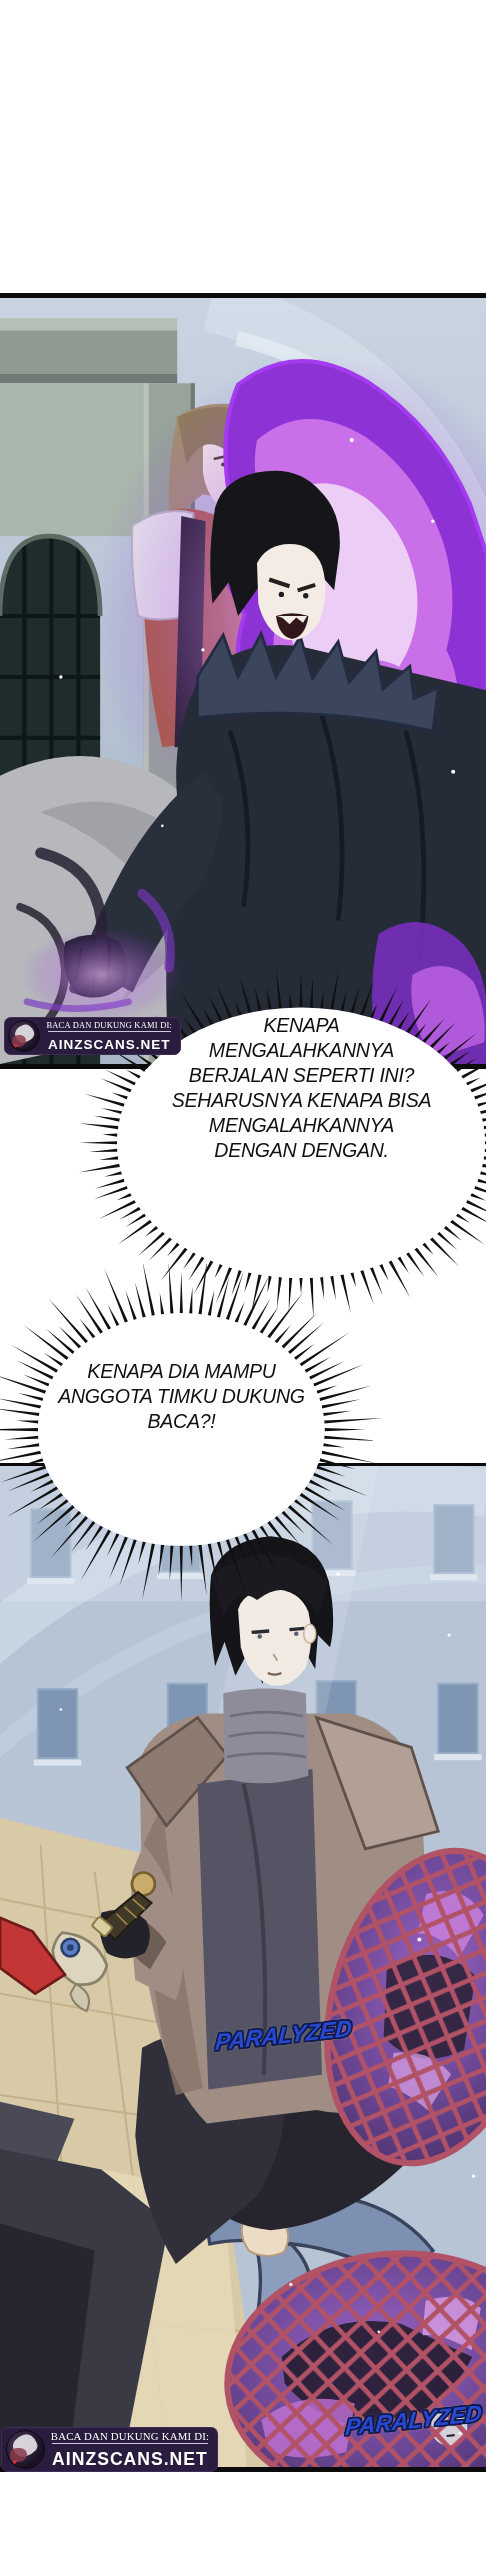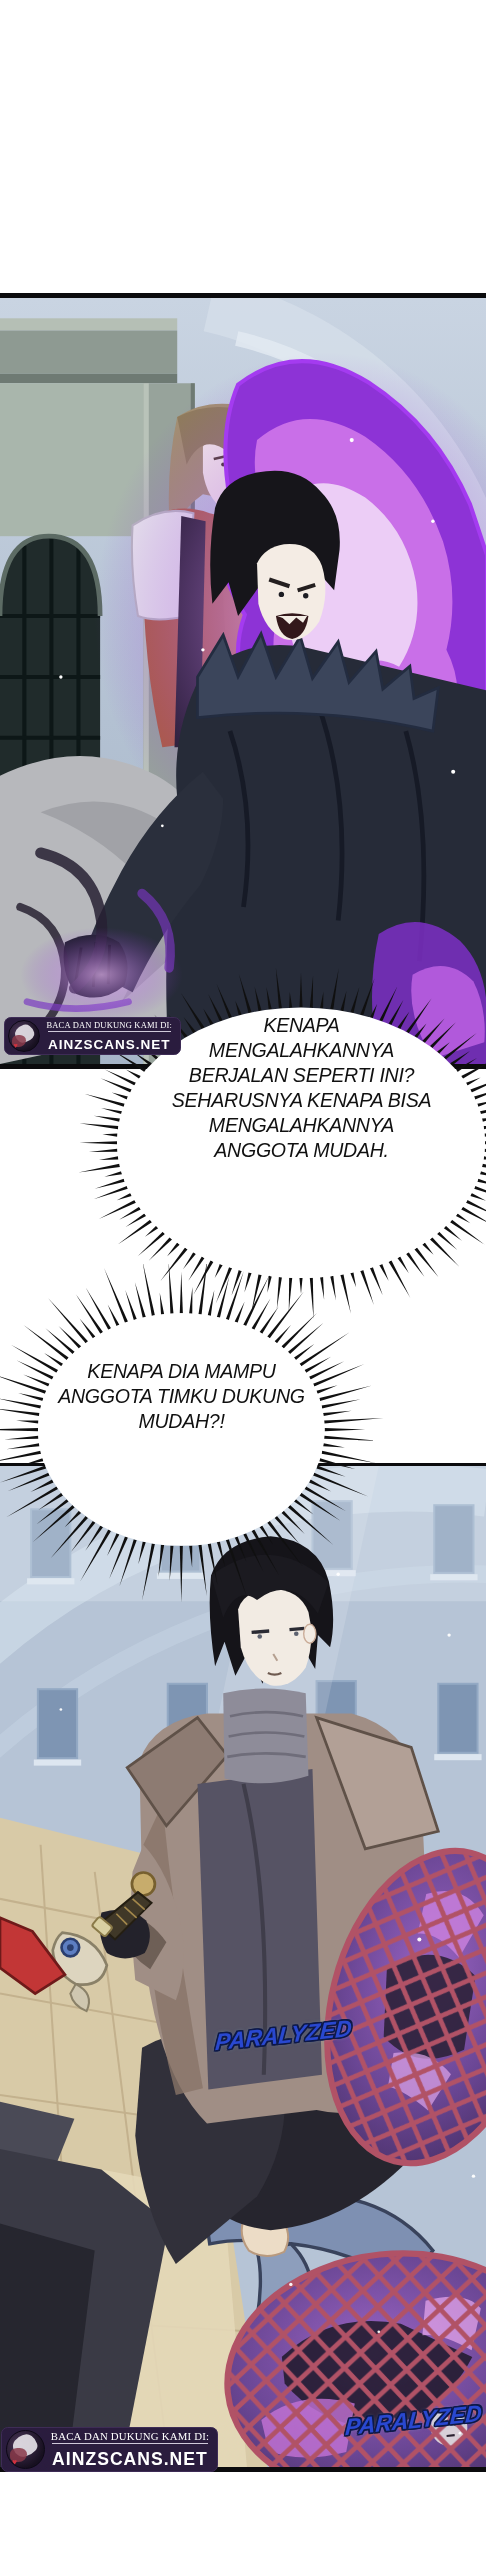--- a/index.html
+++ b/index.html
@@ -441,21 +441,21 @@
         <polygon points="716.7,261.1 716.4,256.5 772.1,255.7" fill="#101010"></polygon>
         <ellipse cx="445" cy="270" rx="272" ry="200" fill="#ffffff"></ellipse>
       </svg>
   </div>
   <div class="bubble-text btxt" id="bubble1-text">
     <div>KENAPA</div>
     <div>MENGALAHKANNYA</div>
     <div>BERJALAN SEPERTI INI?</div>
     <div>SEHARUSNYA KENAPA BISA</div>
     <div>MENGALAHKANNYA</div>
-    <div>ANGGOTA MUDAH.</div>
+    <div>DENGAN DENGAN.</div>
   </div>
 
   <div class="bubble" id="bubble2">
     <svg viewBox="0 0 720 540">
         <polygon points="480.0,247.3 480.0,242.7 540.0,245.0" fill="#101010"></polygon>
         <polygon points="479.4,258.5 479.7,254.0 558.3,261.4" fill="#101010"></polygon>
         <polygon points="477.9,269.7 478.5,265.2 510.0,271.6" fill="#101010"></polygon>
         <polygon points="475.5,280.8 476.4,276.3 556.5,294.6" fill="#101010"></polygon>
         <polygon points="472.2,291.7 473.4,287.3 526.1,303.8" fill="#101010"></polygon>
         <polygon points="468.0,302.5 469.5,298.1 511.2,314.7" fill="#101010"></polygon>
@@ -548,21 +548,21 @@
         <polygon points="473.4,202.7 472.2,198.3 550.1,179.8" fill="#101010"></polygon>
         <polygon points="476.4,213.7 475.5,209.2 533.3,200.0" fill="#101010"></polygon>
         <polygon points="478.5,224.8 477.9,220.3 520.0,217.0" fill="#101010"></polygon>
         <polygon points="479.7,236.0 479.4,231.5 567.1,228.0" fill="#101010"></polygon>
         <ellipse cx="268" cy="245" rx="212" ry="172" fill="#ffffff"></ellipse>
       </svg>
   </div>
   <div class="bubble-text btxt" id="bubble2-text">
     <div>KENAPA DIA MAMPU</div>
     <div>ANGGOTA TIMKU DUKUNG</div>
-    <div>MUDAH?!</div>
+    <div>BACA?!</div>
   </div>
 
   <div class="badge" id="badge-top">
     <div class="logo">
       <span class="blob"></span>
       <span class="blob2"></span>
       <span class="heart">♥</span>
     </div>
     <div class="texts">
       <div class="tagline">BACA DAN DUKUNG KAMI DI:</div>

